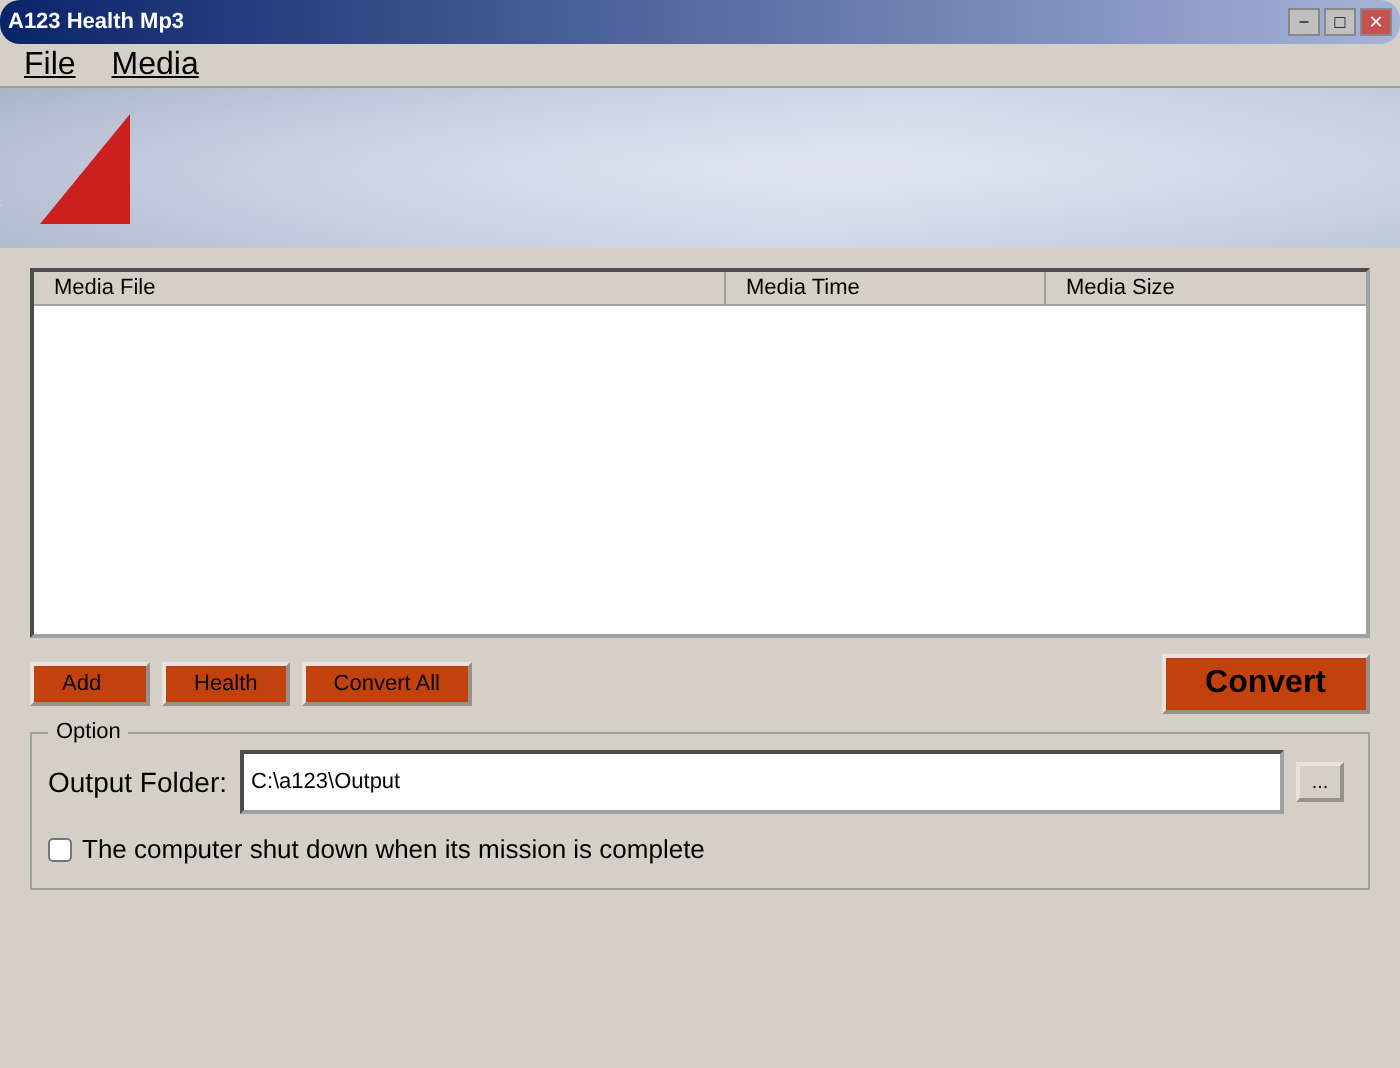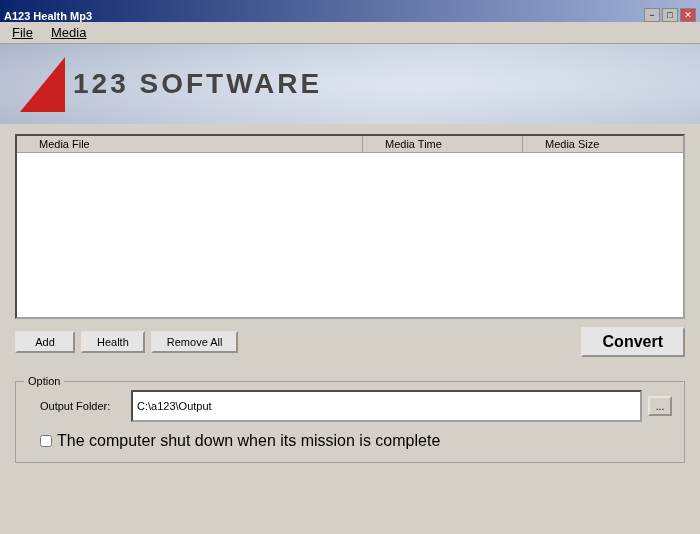--- a/index.html
+++ b/index.html
@@ -12,24 +12,25 @@
       font-size: 11px;
       overflow: hidden;
     }
 
     
     .title-bar {
       background: linear-gradient(to right, #0a246a, #a6b4d8);
       color: white;
       height: 22px;
       display: flex;
-      align-items: flex-end;
+      align-items: center;
       justify-content: space-between;
       padding: 0 4px;
       user-select: none;
+      border-radius: 10px;
     }
 
     .title-bar-text {
       font-size: 11px;
       font-weight: bold;
     }
 
     .title-bar-controls {
       display: flex;
       gap: 2px;
@@ -60,21 +61,21 @@
       padding: 2px 4px;
       display: flex;
       gap: 2px;
       height: 22px;
       align-items: center;
     }
 
     .menu-item {
       padding: 2px 8px;
       cursor: pointer;
-      font-size: 13px;
+      font-size: 16px;
       color: #000;
       text-decoration: underline;
     }
 
     
     .banner {
       width: 100%;
       height: 80px;
       background: linear-gradient(135deg, #b0b8c8 0%, #d8dde8 40%, #e8ecf4 60%, #c8d0dc 100%);
       position: relative;
@@ -143,21 +144,21 @@
     }
 
     .file-list-header {
       display: grid;
       grid-template-columns: 1fr 160px 160px;
       border-bottom: 1px solid #a0a0a0;
       background: #d4d0c8;
     }
 
     .file-list-header-cell {
-      padding: 2px 22px;
+      padding: 2px 10px;
       font-size: 11px;
       border-right: 1px solid #a0a0a0;
       color: #000;
     }
 
     .file-list-header-cell:last-child {
       border-right: none;
     }
 
     .file-list-body {
@@ -168,41 +169,41 @@
     
     .buttons-row {
       display: flex;
       align-items: center;
       padding: 8px 0;
       gap: 6px;
     }
 
     .btn {
       padding: 3px 14px;
-      background: #e5e5e5;
+      background: #c2410c;
       border: 2px outset #e8e4dc;
       font-size: 11px;
       cursor: pointer;
       color: #000;
       min-width: 60px;
-      text-align: center;
+      text-align: left;
     }
 
     .btn-convert {
       padding: 4px 20px;
       font-weight: bold;
       font-size: 16px;
       min-width: 80px;
     }
 
     
     .option-group {
       border: 1px solid #a0a0a0;
-      padding: 8px 12px 12px 24px;
-      margin-top: 16px;
+      padding: 8px 12px 12px 8px;
+      margin-top: 1px;
       position: relative;
       background: #d4d0c8;
     }
 
     .option-group-label {
       position: absolute;
       top: -7px;
       left: 8px;
       background: #d4d0c8;
       padding: 0 4px;
@@ -210,21 +211,21 @@
     }
 
     .output-folder-row {
       display: flex;
       align-items: center;
       margin-bottom: 10px;
       gap: 6px;
     }
 
     .output-folder-label {
-      font-size: 11px;
+      font-size: 14px;
       white-space: nowrap;
       min-width: 85px;
     }
 
     .output-folder-input {
       flex: 1;
       height: 32px;
       border: 2px inset #a0a0a0;
       background: white;
       font-size: 11px;
@@ -249,21 +250,21 @@
       align-items: center;
       gap: 5px;
     }
 
     .checkbox-row input[type="checkbox"] {
       width: 12px;
       height: 12px;
     }
 
     .checkbox-label {
-      font-size: 16px;
+      font-size: 13px;
     }
 
     
     .spacer { flex: 1; }
   </style>
 </head>
 <body>
 
 <div class="title-bar">
   <span class="title-bar-text">A123 Health Mp3</span>
@@ -278,39 +279,38 @@
   <span class="menu-item">File</span>
   <span class="menu-item">Media</span>
 </div>
 
 <div class="banner">
   <div class="banner-logo">
     <div style="position:relative; width:45px; height:55px;">
       <div class="logo-triangle"></div>
       <span class="logo-a">A</span>
     </div>
-    <span class="banner-text">123 SOFTWARE</span>
   </div>
 </div>
 
 <div class="main-content">
 
   <div class="file-list-container">
     <div class="file-list-header">
       <div class="file-list-header-cell">Media File</div>
       <div class="file-list-header-cell">Media Time</div>
       <div class="file-list-header-cell">Media Size</div>
     </div>
     <div class="file-list-body"></div>
   </div>
 
   <div class="buttons-row">
     <button class="btn">Add</button>
     <button class="btn">Health</button>
-    <button class="btn">Remove All</button>
+    <button class="btn">Convert All</button>
     <span class="spacer"></span>
     <button class="btn btn-convert">Convert</button>
   </div>
 
   <div class="option-group">
     <span class="option-group-label">Option</span>
 
     <div class="output-folder-row">
       <span class="output-folder-label">Output Folder:</span>
       <input type="text" class="output-folder-input" value="C:\a123\Output" style="">

